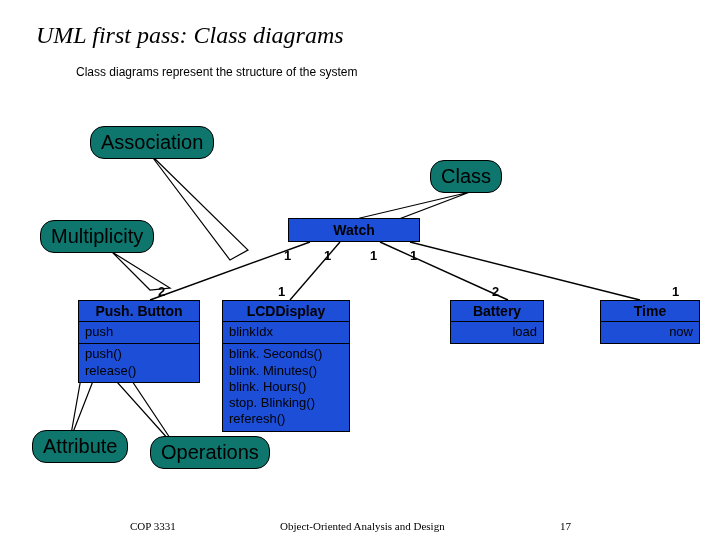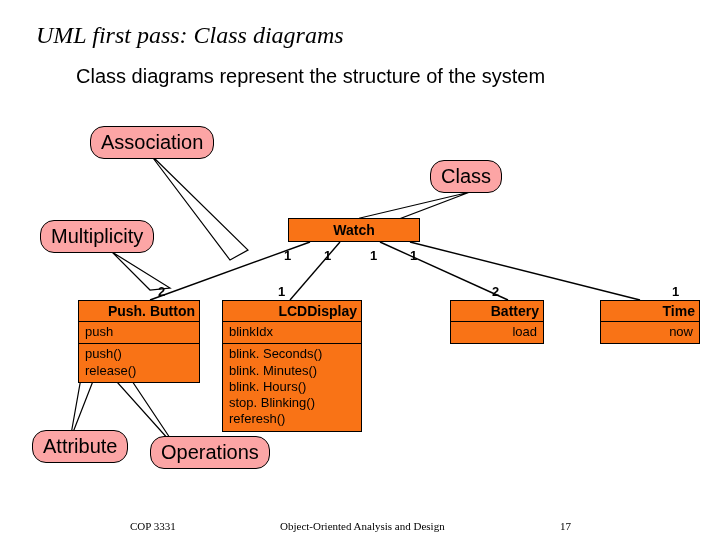--- a/index.html
+++ b/index.html
@@ -11,42 +11,42 @@
     overflow: hidden;
   }
   .title {
     font-family: "Times New Roman", serif;
     font-style: italic;
     font-size: 24px;
     font-weight: 400;
     padding: 22px 0 0 36px;
   }
   .subtitle {
-    font-size: 20px;
+    font-size: 12px;
     padding: 16px 0 0 76px;
   }
   .callout {
     position: absolute;
     border: 1.5px solid #000;
     border-radius: 14px;
-    background: #fca5a5;
+    background: #0f766e;
     font-size: 20px;
     padding: 4px 10px;
     text-align: left;
     z-index: 3;
   }
   .umlbox {
     position: absolute;
     border: 1.5px solid #000;
-    background: #f97316;
+    background: #1d4ed8;
     z-index: 2;
   }
   .umlbox .hdr {
     border-bottom: 1.5px solid #000;
-    text-align: right;
+    text-align: center;
     font-size: 14px;
     font-weight: 700;
     padding: 2px 4px;
   }
   .umlbox .sec {
     border-bottom: 1.5px solid #000;
     font-size: 13px;
     padding: 2px 6px 3px 6px;
     line-height: 1.25;
   }
@@ -121,21 +121,21 @@
   <div class="hdr">Push. Button</div>
   <div class="sec">
     <div>push</div>
   </div>
   <div class="sec">
     <div>push()</div>
     <div>release()</div>
   </div>
 </div>
 
-<div class="umlbox" style="left:222px; top:300px; width:140px;">
+<div class="umlbox" style="left:222px; top:300px; width:128px;">
   <div class="hdr">LCDDisplay</div>
   <div class="sec">
     <div>blinkIdx</div>
   </div>
   <div class="sec">
     <div>blink. Seconds()</div>
     <div>blink. Minutes()</div>
     <div>blink. Hours()</div>
     <div>stop. Blinking()</div>
     <div>referesh()</div>

